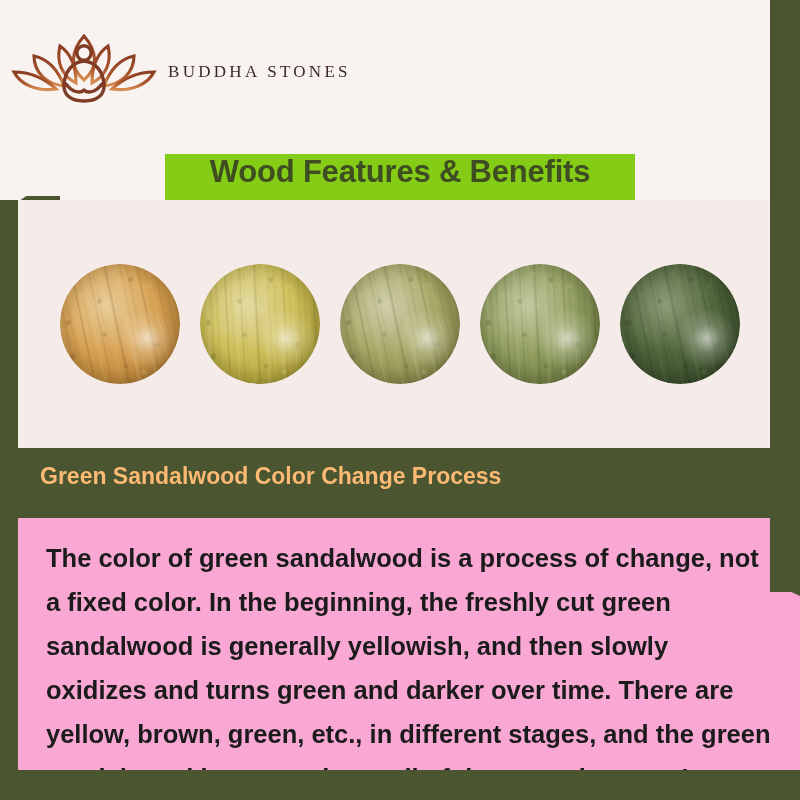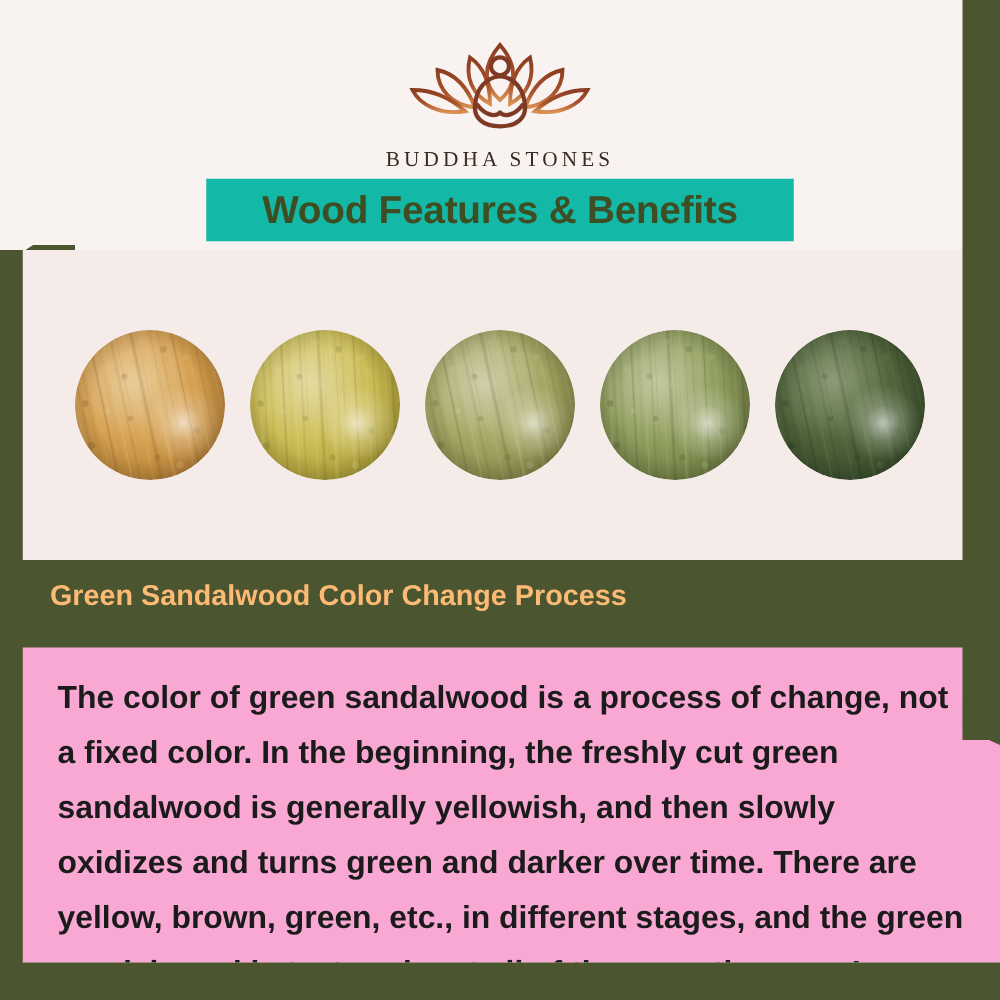--- a/index.html
+++ b/index.html
@@ -21,34 +21,34 @@
   
   .notch-left{
     position:absolute; left:0; top:196px; width:60px; height:46px;
     background:#4b5530;
     clip-path:polygon(0 100%, 0 38%, 44% 0, 100% 0, 100% 100%);
   }
 
   
   .logo-wrap{
     position:absolute; left:0; top:26px; width:800px;
-    display:flex; flex-direction:column; align-items:center;
+    display:flex; flex-direction:row; align-items:center;
   }
   .logo-mark{ width:168px; height:84px; }
   .brand{
     margin-top:8px;
     font-family:"Liberation Serif", serif;
     font-size:17px; letter-spacing:3.3px; color:#3c2a22;
   }
 
   
   .title-band{
-    position:absolute; left:165px; top:143px; width:470px; height:50px;
-    background:#14b8a6;
-    display:flex; align-items:center; justify-content:center;
+    position:absolute; left:165px; top:154px; width:470px; height:50px;
+    background:#84cc16;
+    display:flex; justify-content:center;
   }
   .title-band h1{
     font-size:31px; font-weight:bold; color:#3f4d22;
     letter-spacing:-0.2px; white-space:nowrap;
   }
 
   
   .beads-area{
     position:absolute; left:18px; top:200px; width:764px; height:248px;
     background:#f5ebe9;

